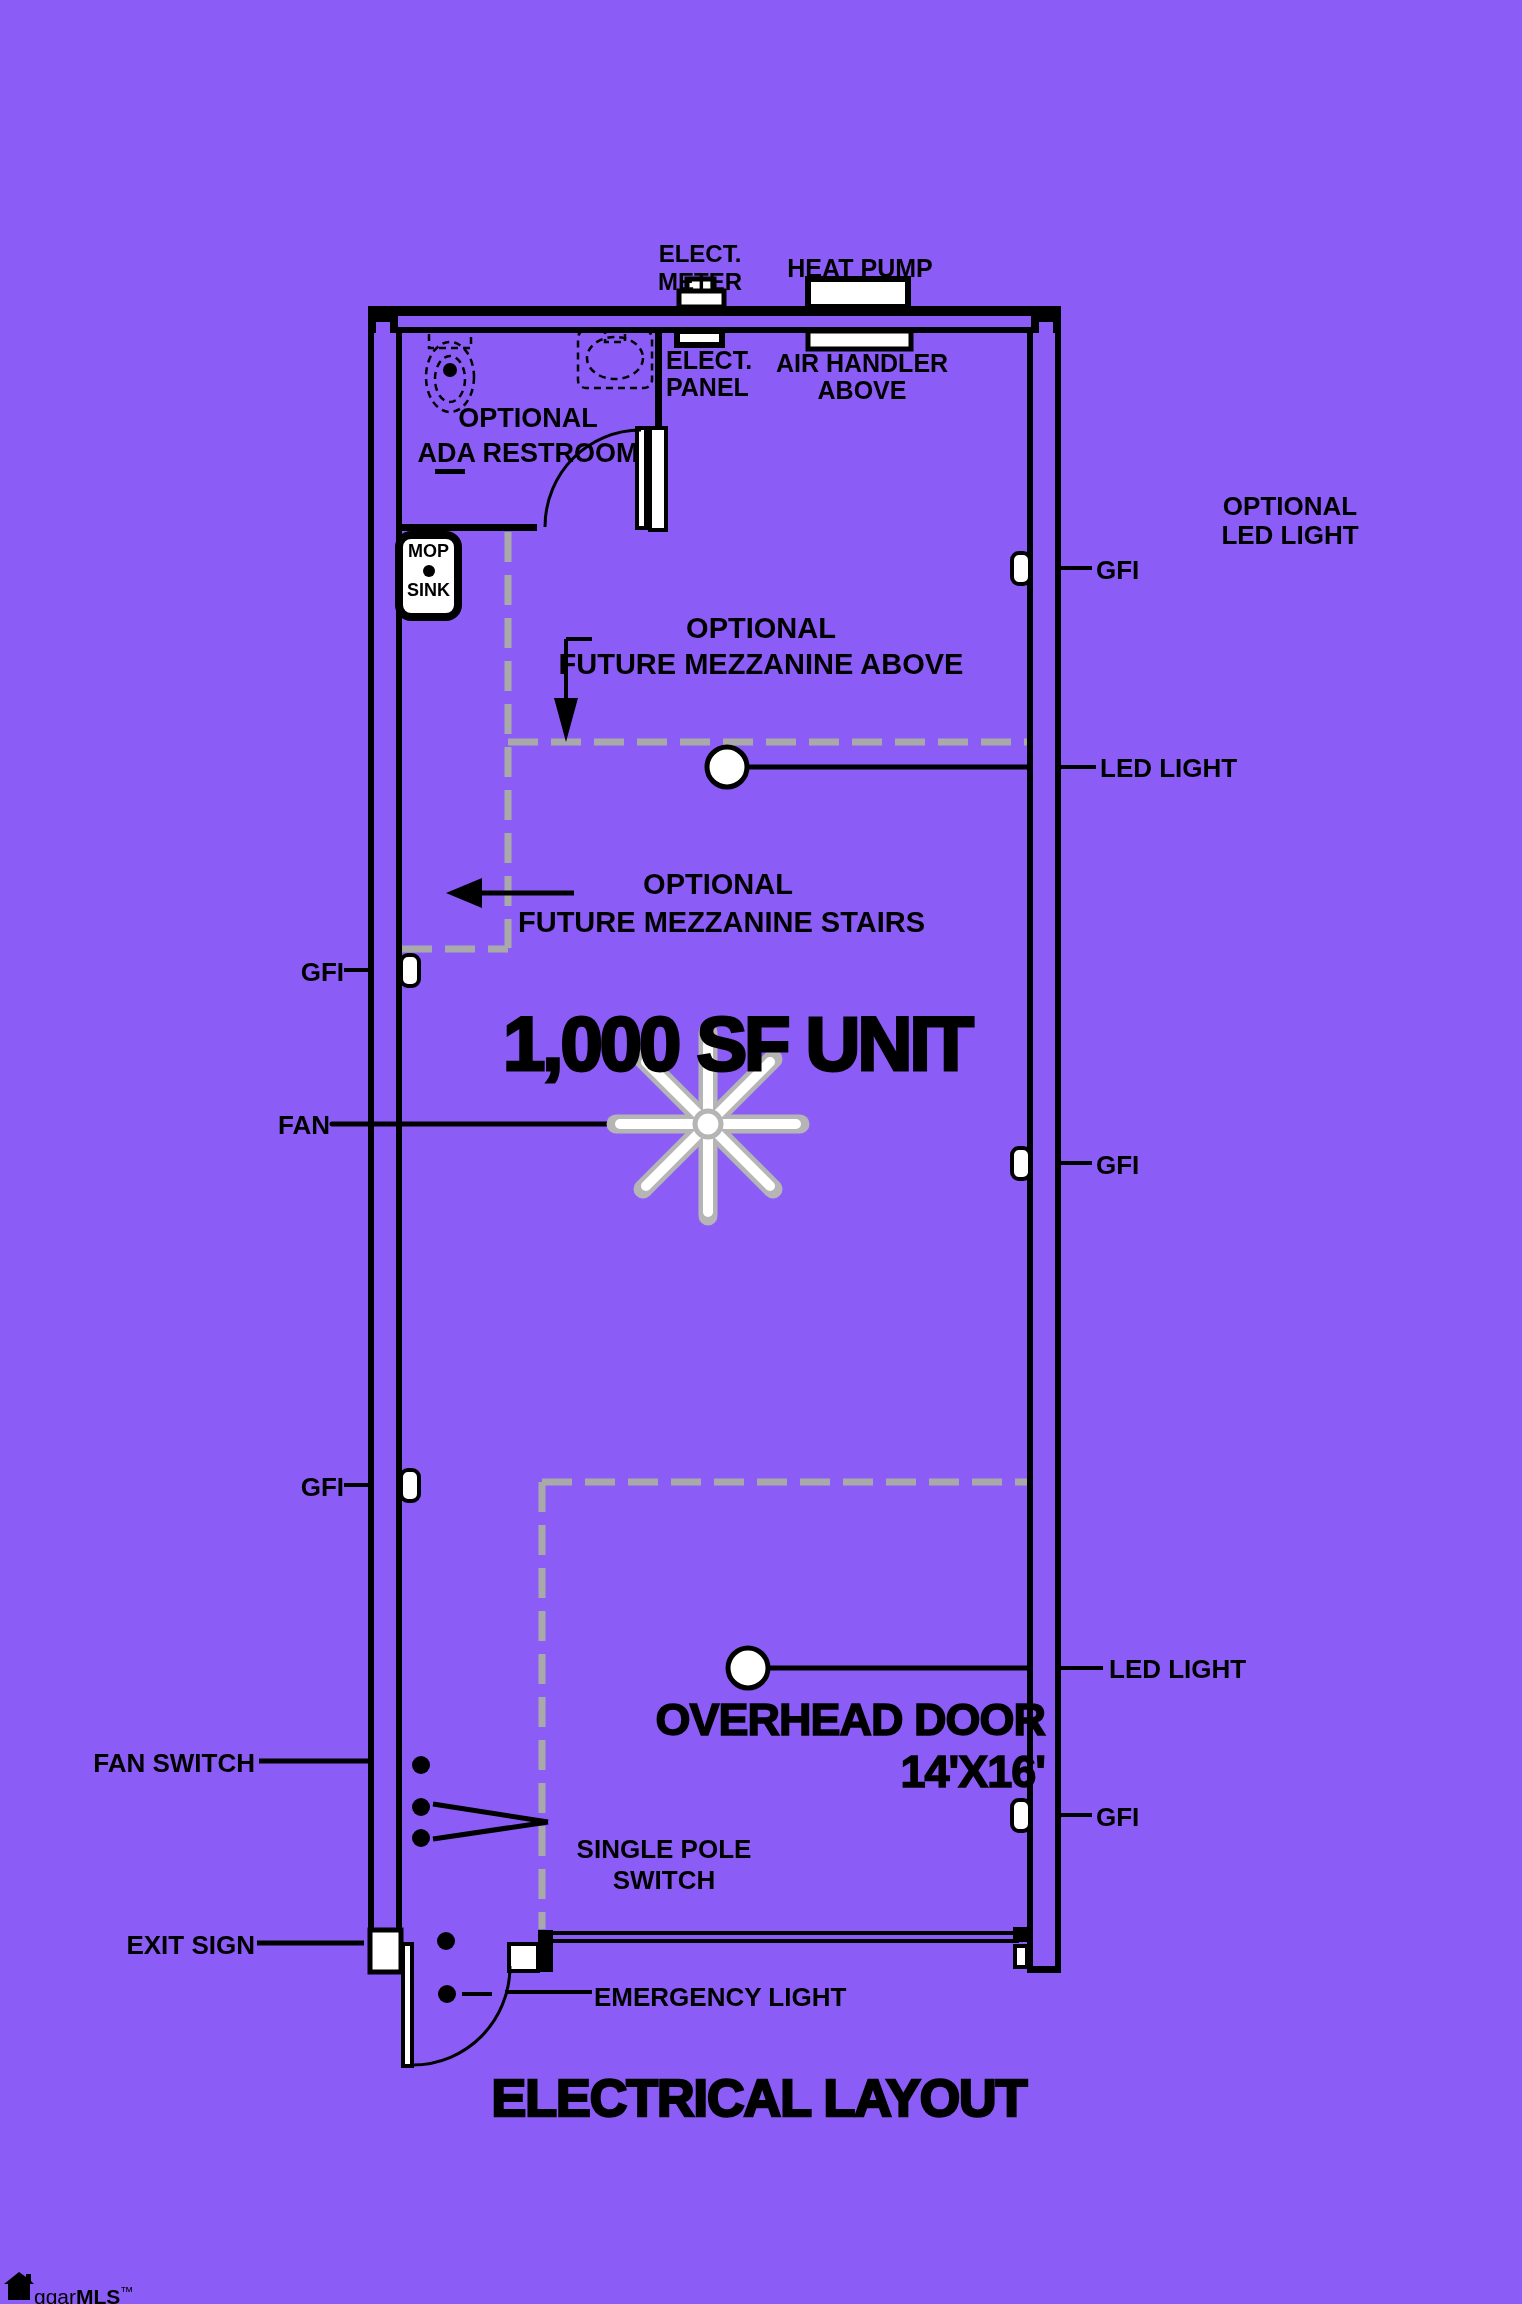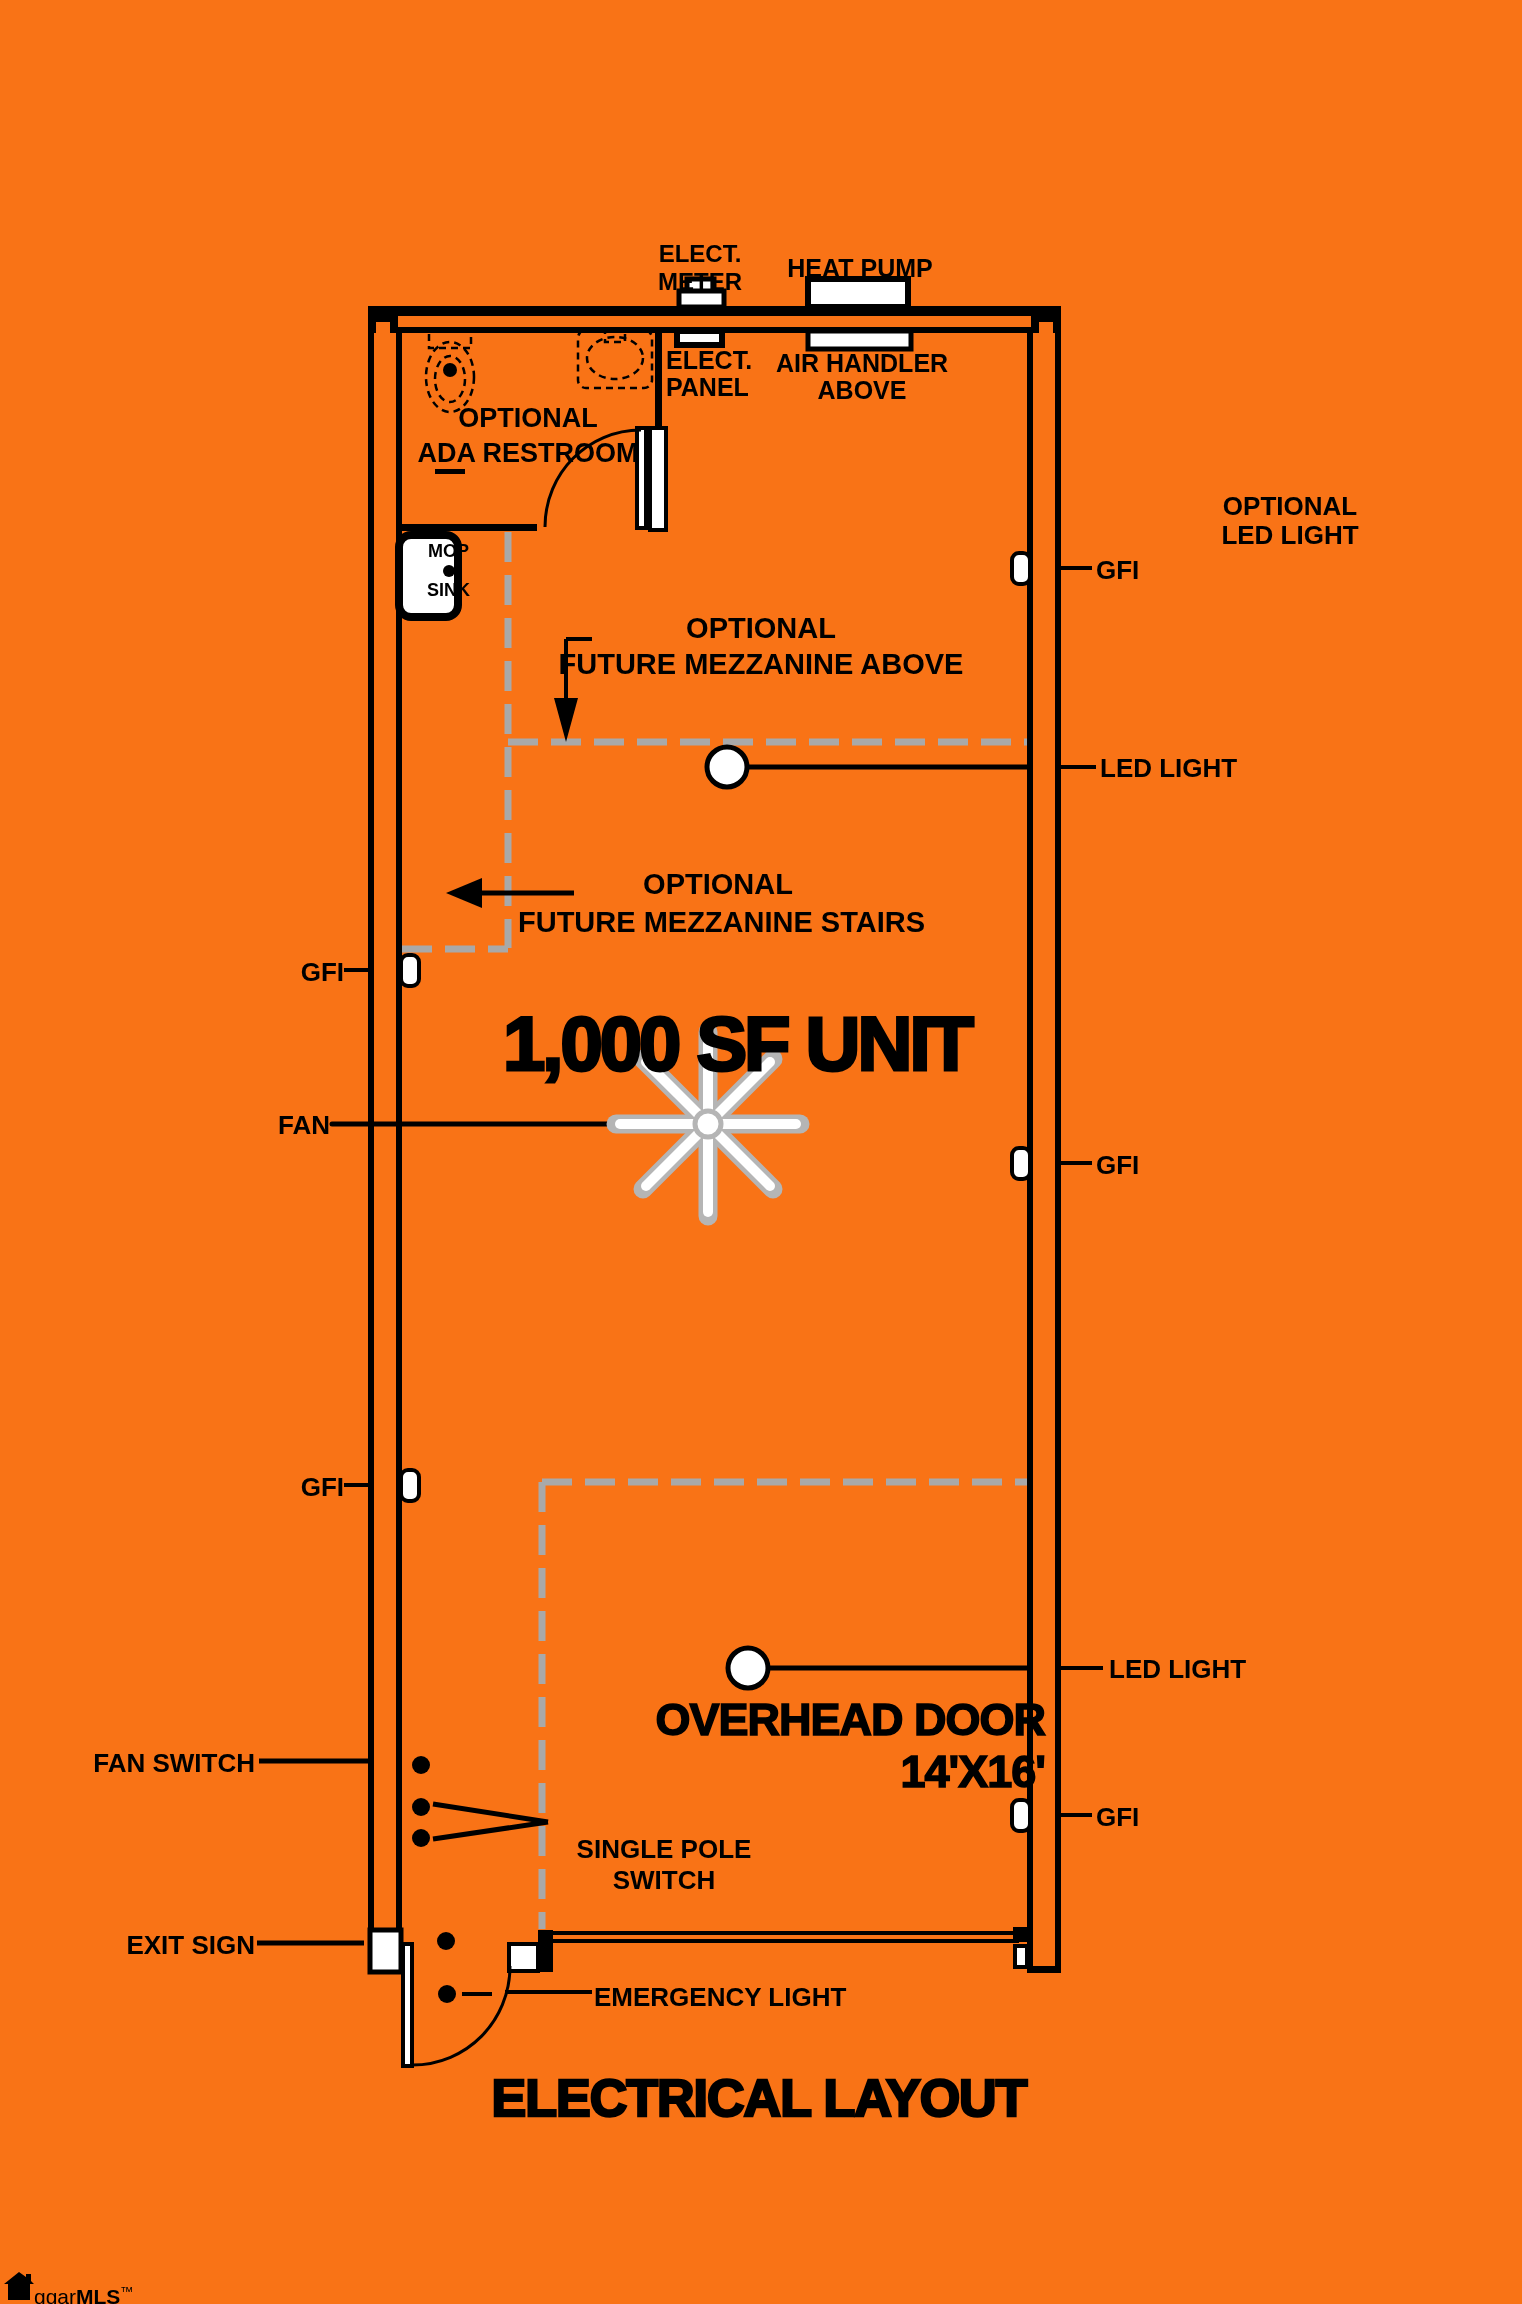--- a/index.html
+++ b/index.html
@@ -1,25 +1,25 @@
 <!DOCTYPE html>
 <html><head>
 <meta charset="utf-8">
 <style>
   html,body{margin:0;padding:0;background:#ffffff;}
-  #canvas{position:relative;width:1522px;height:2304px;background:#f97316;overflow:hidden;
+  #canvas{position:relative;width:1522px;height:2304px;background:#8b5cf6;overflow:hidden;
           font-family:"Liberation Sans","DejaVu Sans",sans-serif;color:#000;}
   #linework{position:absolute;left:0;top:0;width:1522px;height:2304px;}
   .lbl{position:absolute;font-weight:bold;font-size:26px;line-height:1.18;white-space:pre;}
   .ctr{text-align:center;}
   .rgt{text-align:right;}
   .unit-title{font-size:76px;letter-spacing:-3px;-webkit-text-stroke:3px #000;line-height:1;}
   .main-title{font-size:52px;letter-spacing:-1px;-webkit-text-stroke:2.5px #000;line-height:1;}
   .door-title{font-size:45px;letter-spacing:-1px;-webkit-text-stroke:1.5px #000;line-height:1.16;}
-  .small{font-size:18px;line-height:1.15;margin-left:20px;}
+  .small{font-size:18px;line-height:1.15;}
   .mop-dot{width:12px;height:12px;border-radius:50%;background:#000;margin:3px auto;}
   .watermark{position:absolute;left:2px;top:2270px;display:flex;align-items:flex-end;font-size:21px;}
   .watermark .wm-bold{font-weight:bold;}
   .wm-house{margin-right:-2px;}
 </style>
 </head>
 <body>
 
 <div id="canvas">
 

